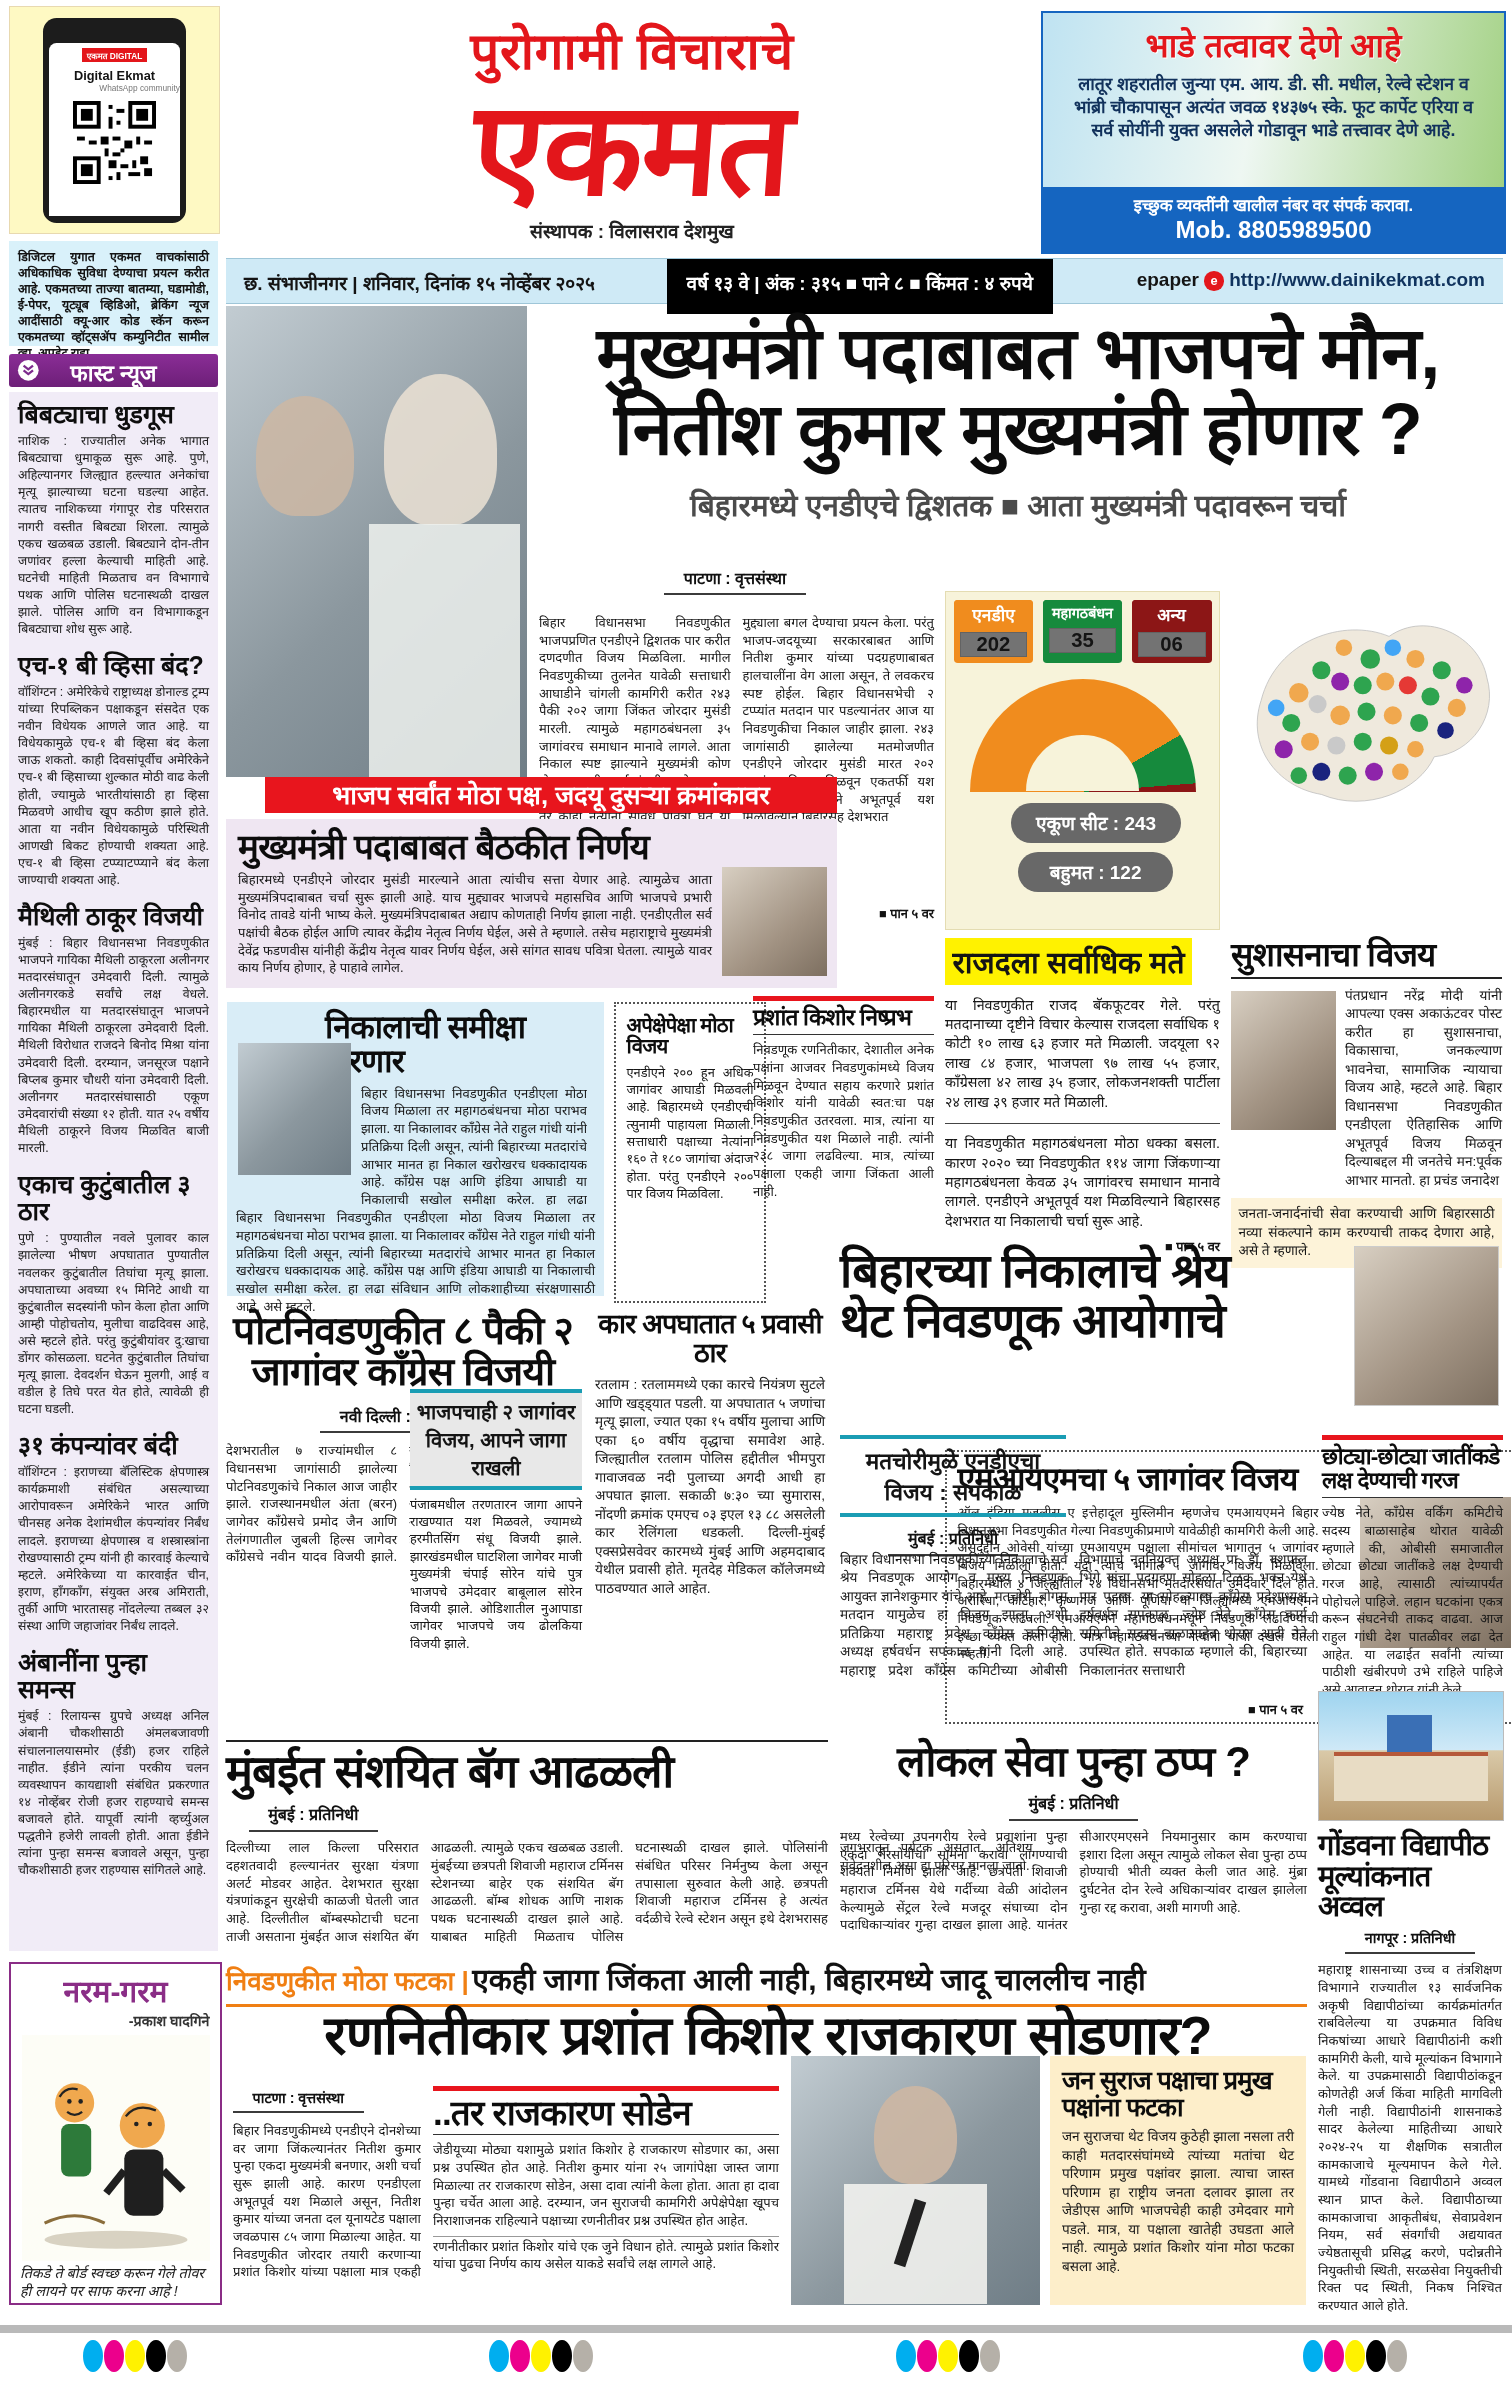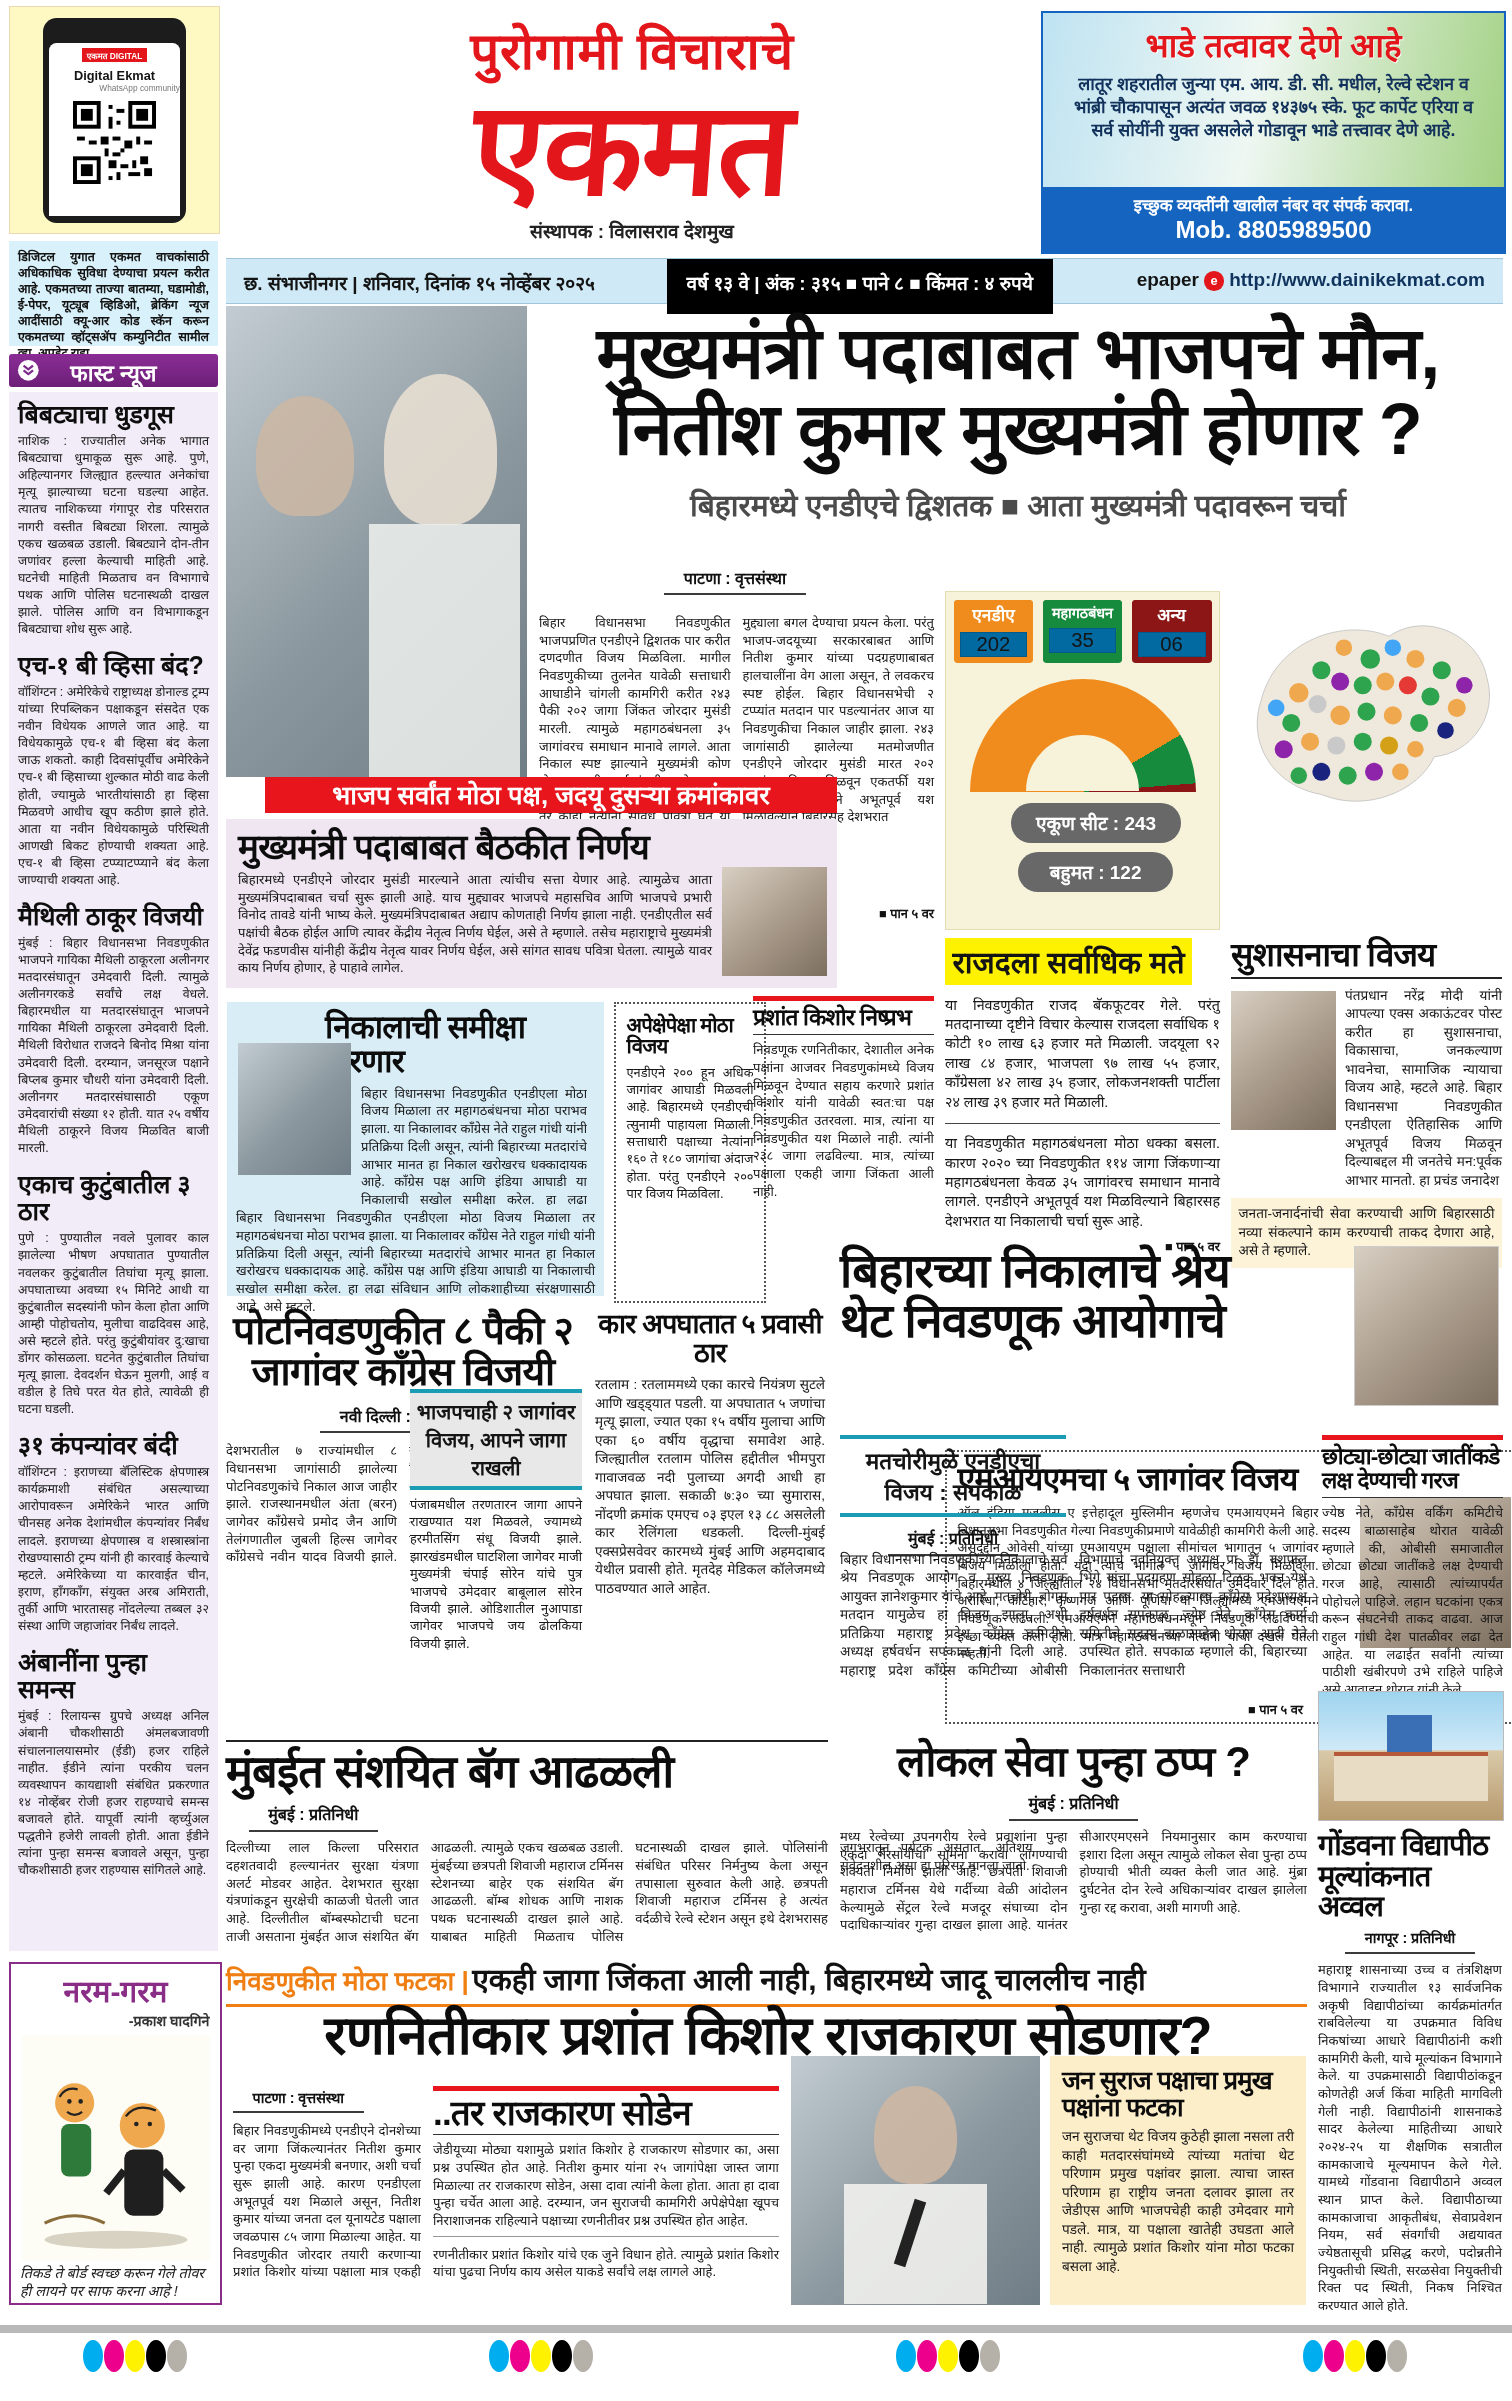--- a/index.html
+++ b/index.html
@@ -12,21 +12,21 @@
   .c3{column-count:3;column-gap:12px}
   .byl{display:inline-block;font-weight:700;font-size:16px;color:#111;
        border-bottom:2.3px solid #3b3b3b;padding:1.5px 19.6px 4.5px}
   .cont{font-weight:800;font-size:12.8px;color:#111;text-align:right}
   .fn-h{font-size:25px;font-weight:900;color:#0d0d0d;line-height:1.1;margin:0 0 4.5px}
   .fn-b{font-size:12.4px;line-height:1.38;text-align:justify;color:#1b1b1b}
   .pill{background:#686868;color:#fff;border-radius:21px;font-weight:800;
         font-size:19px;padding:6.8px 13.6px;text-align:center;white-space:nowrap}
   .chip{width:31%;}
   .chip-head{color:#fff;font-weight:800;text-align:center;font-size:17.3px;padding:3.8px 0;border-radius:3.8px 3.8px 0 0}
-  .chip-val{background:#0369a1;margin:2.3px 6px 6px;font-weight:400;font-size:20.3px;text-align:center;border:0.8px solid #00000022}
+  .chip-val{background:#737373;margin:2.3px 6px 6px;font-weight:700;font-size:20.3px;text-align:center;border:0.8px solid #00000022}
   .dotbox{border:2.3px dotted #555;background:#fff;padding:10.5px}
   .ph{background:linear-gradient(135deg,#c2ccd2,#8b979e 55%,#6f7d86)}
   .ph2{background:linear-gradient(140deg,#d8cfc2,#a29383 60%,#7d6f60)}
   .redrule{height:5.3px;background:#e8151d}
   .tealrule{height:3.8px;background:#1a9db4}
   .ebadge{display:inline-block;width:19.6px;height:19.6px;border-radius:50%;background:#e3161b;color:#fff;
           font-weight:900;text-align:center;line-height:19.6px;font-size:12.8px;vertical-align:middle}
   .regdot{width:19.6px;height:32px;border-radius:50%;display:inline-block;margin-right:1.5px}
 </style>
 </head>
@@ -367,21 +367,21 @@
 
   <div class="abs" style="left:233px;top:2086px;width:188px;height:218px">
     <span class="byl" style="font-size:14.3px">पाटणा : वृत्तसंस्था</span>
     <div class="bt" style="margin-top:9px;font-size:13px;height:158px;overflow:hidden">बिहार निवडणुकीमध्ये एनडीएने दोनशेच्या वर जागा जिंकल्यानंतर नितीश कुमार पुन्हा एकदा मुख्यमंत्री बनणार, अशी चर्चा सुरू झाली आहे. कारण एनडीएला अभूतपूर्व यश मिळाले असून, नितीश कुमार यांच्या जनता दल यूनायटेड पक्षाला जवळपास ८५ जागा मिळाल्या आहेत. या निवडणुकीत जोरदार तयारी करणाऱ्या प्रशांत किशोर यांच्या पक्षाला मात्र एकही जागा मिळविता आली नाही. निवडणुकीपूर्वी प्रशांत किशोरच किंग ठरणार, अशी चर्चा होती. त्यामुळे प्रशांत किशोर यांचा पक्ष किंगमेकर ठरेल असे बोलले जात होते. परंतु त्यांना स्वत:च्या पक्षाला एकही जागा जिंकून देता आली नाही. मोठ्या यशानंतर जन सुराजचे संस्थापक आणि तिसऱ्या क्रमांकावर राहिले तर १२२ उमेदवार जामानत जप्त झाले आहे.</div>
   </div>
 
   <div class="abs" style="left:433px;top:2086px;width:346px;height:218px">
     <div class="redrule"></div>
     <div class="hl" style="font-size:35px;border-bottom:1.5px solid #333;padding:3px 0">..तर राजकारण सोडेन</div>
     <div class="bt" style="margin-top:6px">जेडीयूच्या मोठ्या यशामुळे प्रशांत किशोर हे राजकारण सोडणार का, असा प्रश्न उपस्थित होत आहे. नितीश कुमार यांना २५ जागांपेक्षा जास्त जागा मिळाल्या तर राजकारण सोडेन, असा दावा त्यांनी केला होता. आता हा दावा पुन्हा चर्चेत आला आहे. दरम्यान, जन सुराजची कामगिरी अपेक्षेपेक्षा खूपच निराशाजनक राहिल्याने पक्षाच्या रणनीतीवर प्रश्न उपस्थित होत आहेत.</div>
-    <div class="bt" style="margin-top:6px;border-top:0.8px solid #999;padding-top:9px">रणनीतीकार प्रशांत किशोर यांचे एक जुने विधान होते. त्यामुळे प्रशांत किशोर यांचा पुढचा निर्णय काय असेल याकडे सर्वांचे लक्ष लागले आहे.</div>
+    <div class="bt" style="margin-top:6px;border-top:0.8px solid #999;padding-top:1px">रणनीतीकार प्रशांत किशोर यांचे एक जुने विधान होते. त्यामुळे प्रशांत किशोर यांचा पुढचा निर्णय काय असेल याकडे सर्वांचे लक्ष लागले आहे.</div>
   </div>
 
   <div class="abs ph" style="left:791px;top:2056px;width:249px;height:249px">
     <div class="abs" style="left:83px;top:30px;width:83px;height:98px;border-radius:50% 50% 42% 42%;background:#cdb7a3;opacity:.9"></div>
     <div class="abs" style="left:53px;top:128px;width:143px;height:120px;background:#f2f2ee;opacity:.9"></div>
     <div class="abs" style="left:113px;top:143px;width:12px;height:68px;background:#222;transform:rotate(18deg)"></div>
   </div>
 
   <div class="abs" style="left:1050px;top:2056px;width:256px;height:249px;background:#fdeeca;padding:10.5px 12px;box-sizing:border-box">
     <div class="hl" style="font-size:25.6px">जन सुराज पक्षाचा प्रमुख पक्षांना फटका</div>

